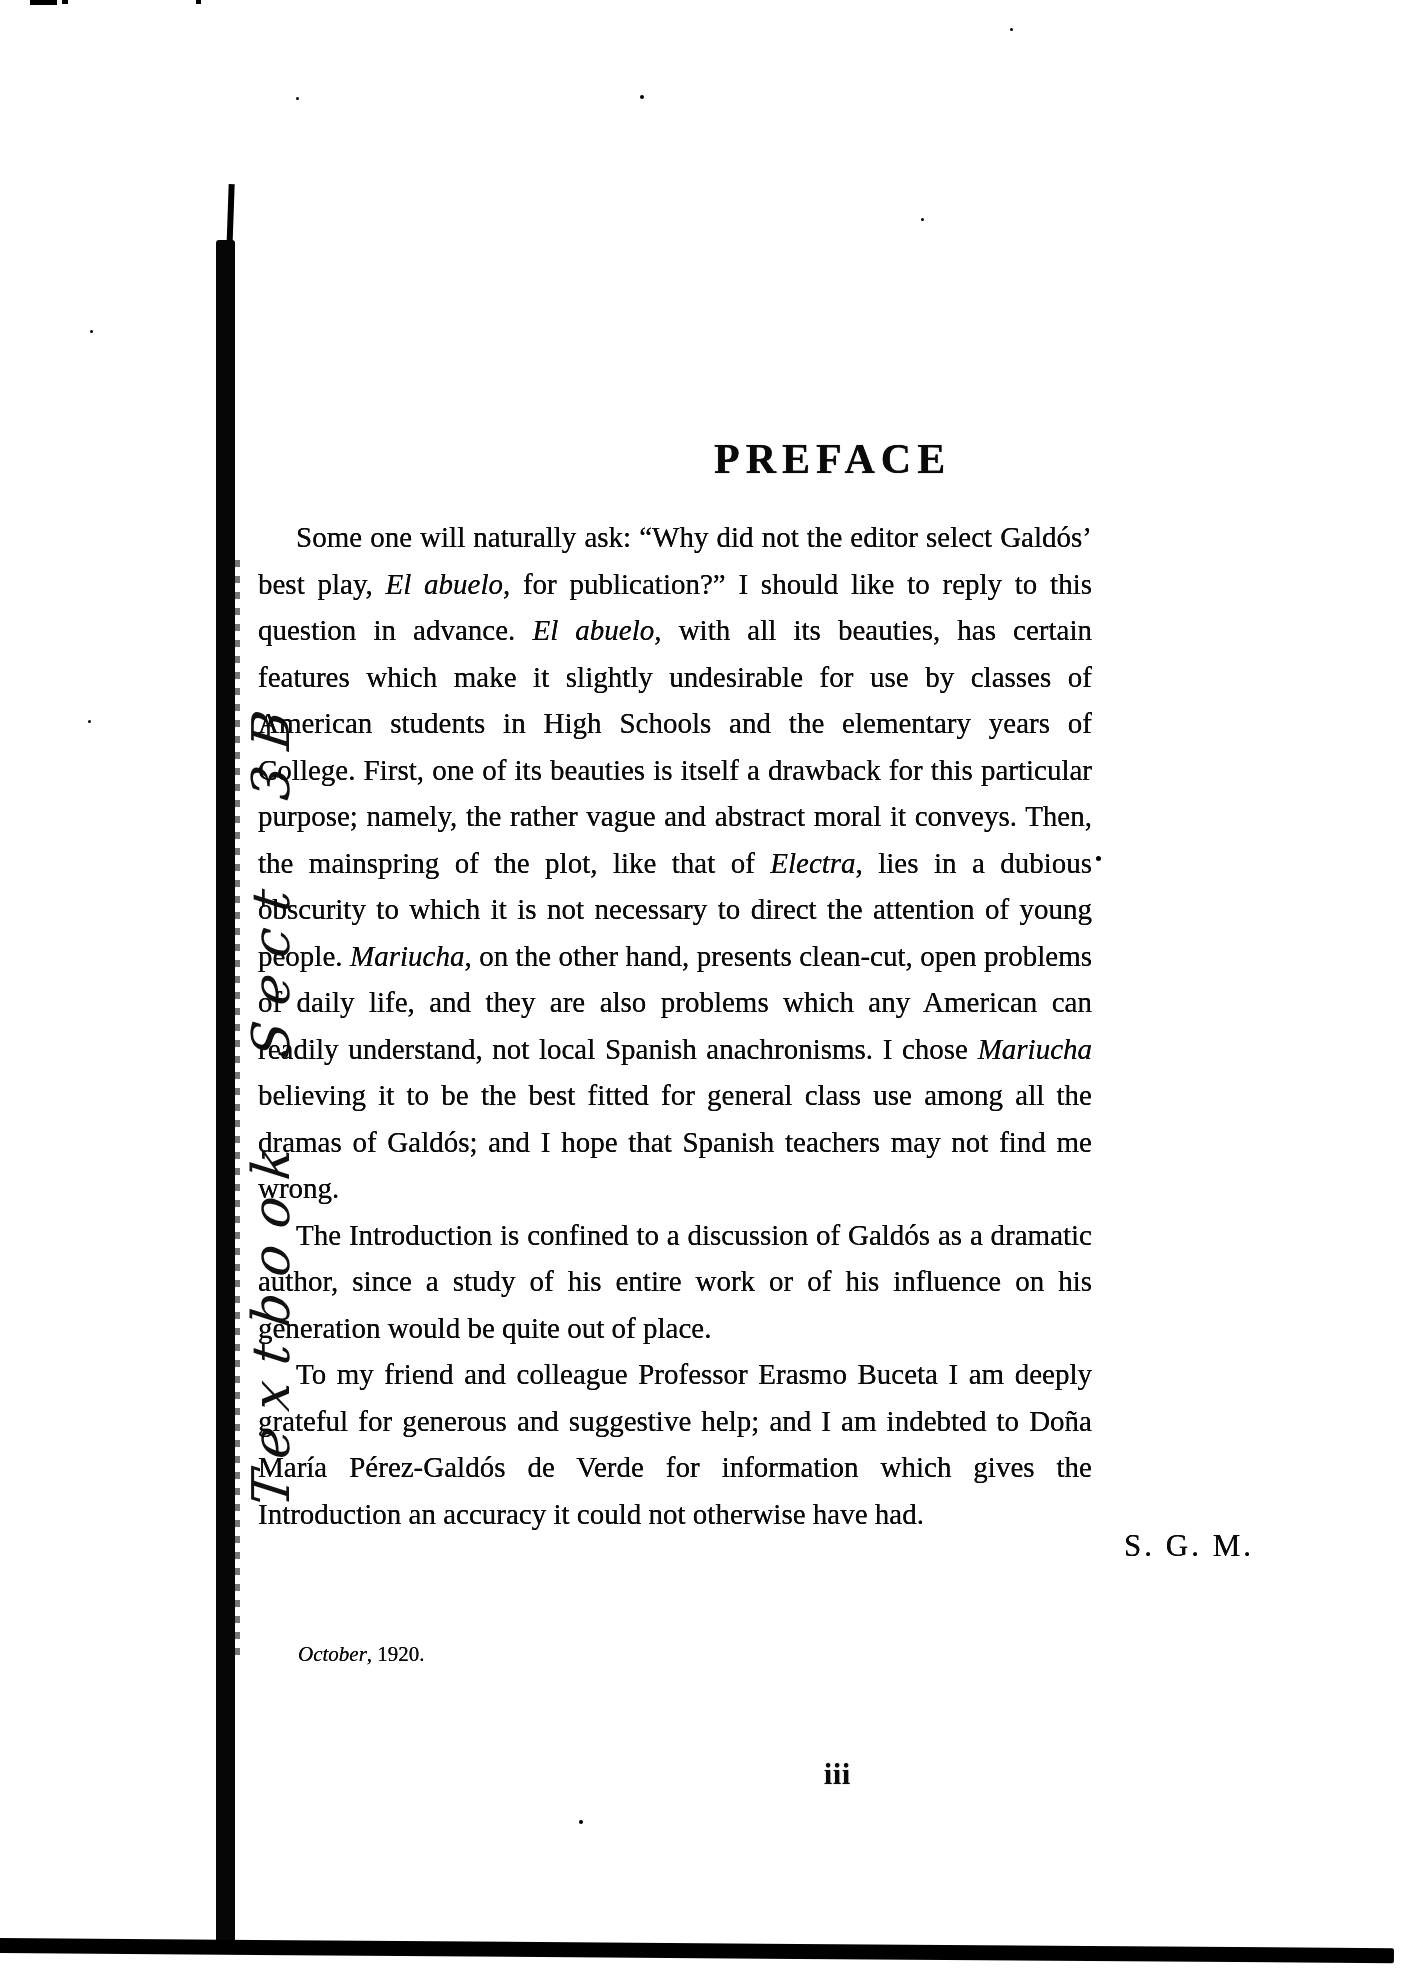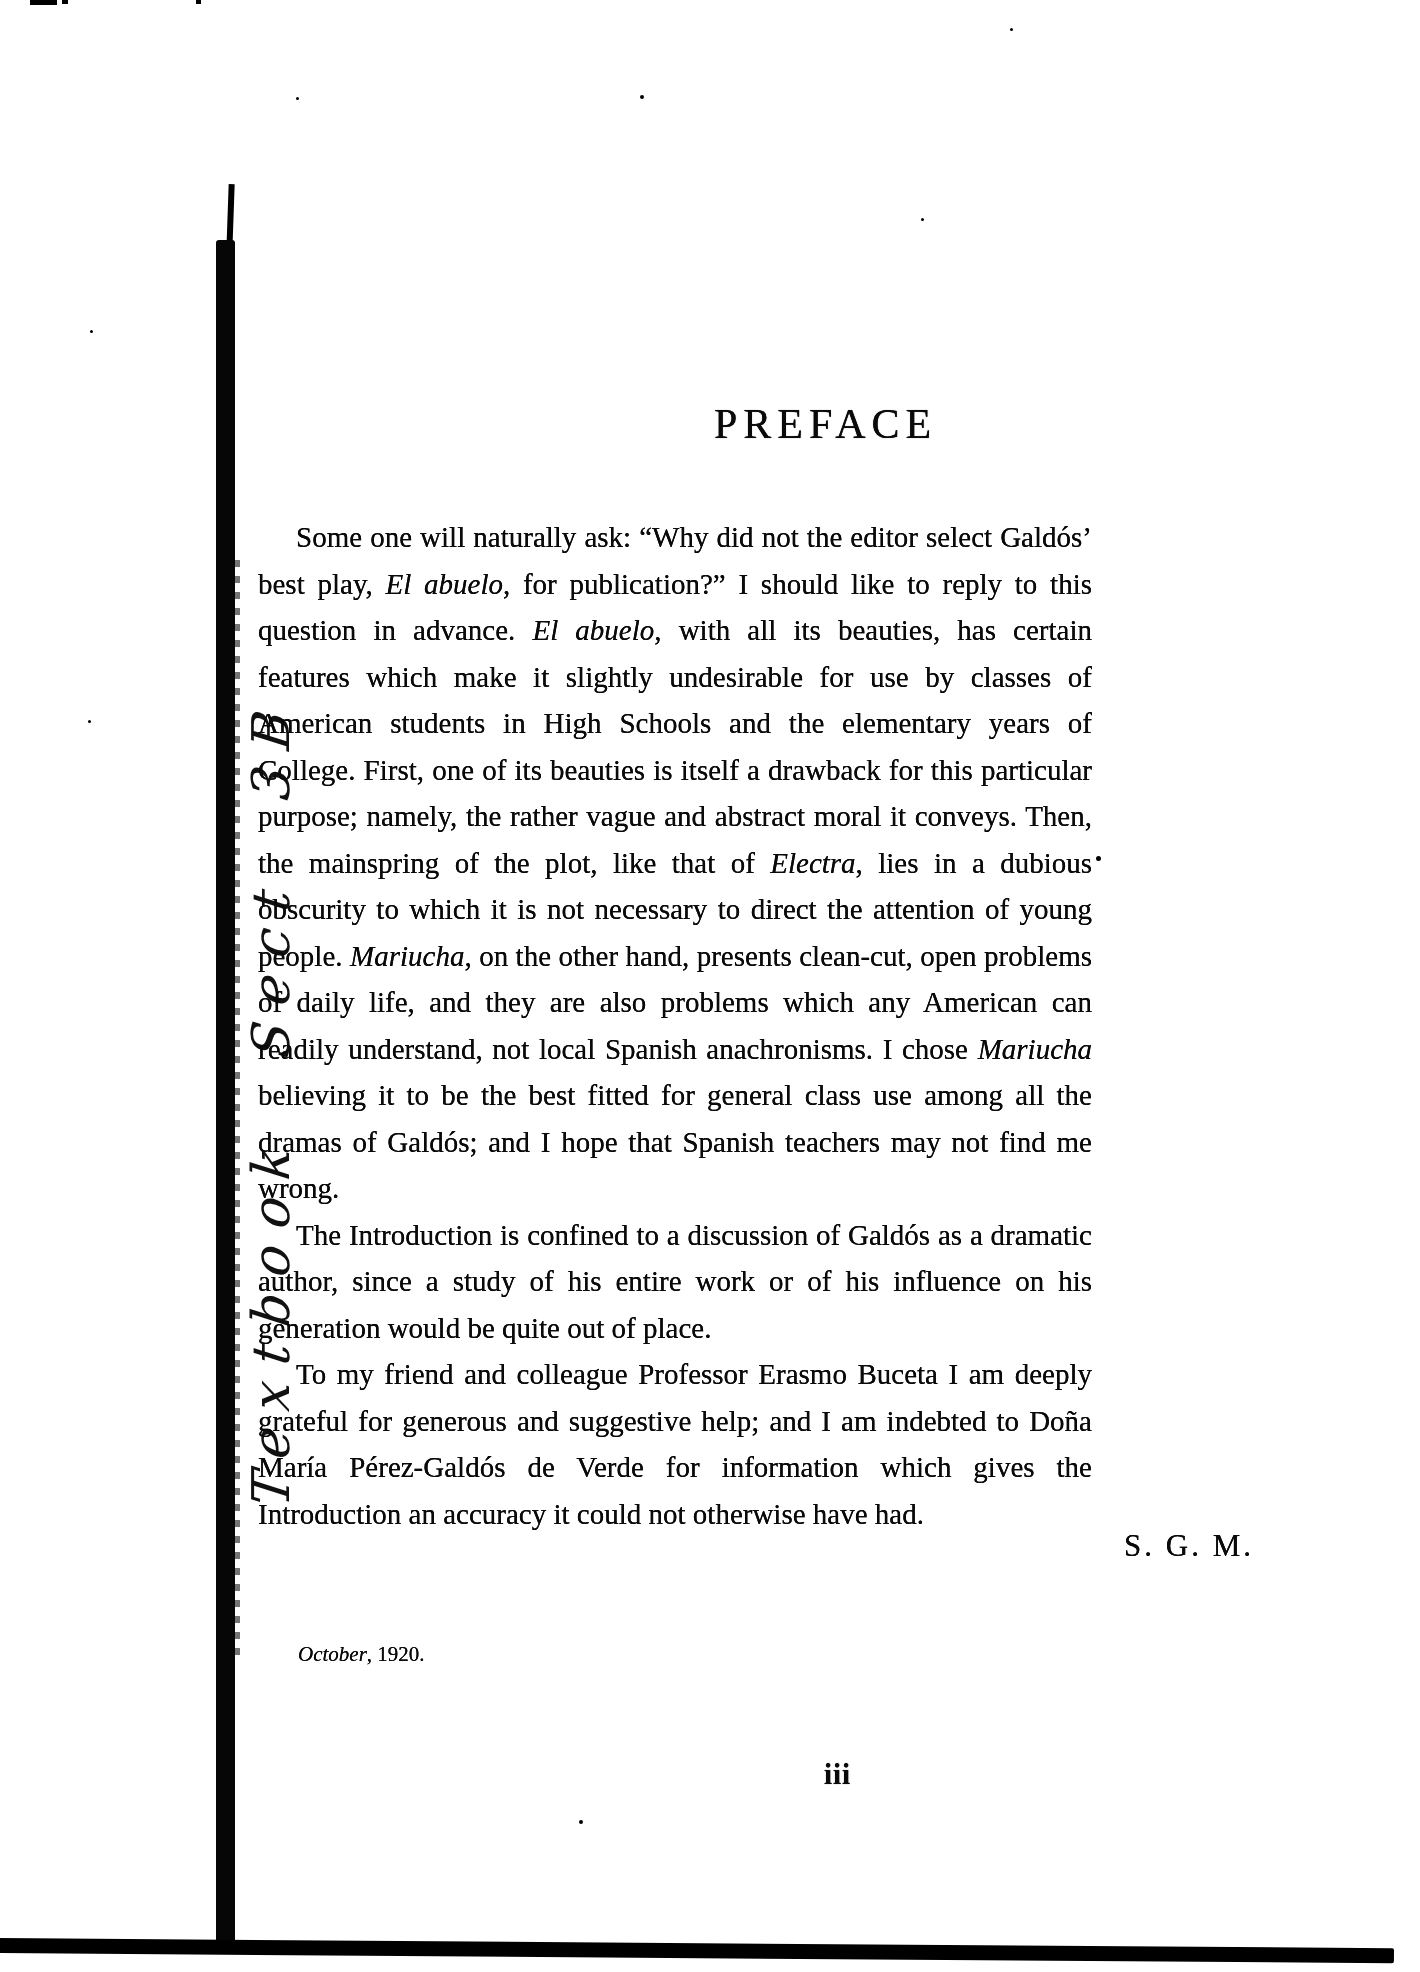--- a/index.html
+++ b/index.html
@@ -6,22 +6,22 @@
   .page{
     position:relative;
     width:1420px;height:1972px;
     background:#ffffff;
     overflow:hidden;
     font-family:"Liberation Serif", serif;
     color:#0a0a0a;
   }
   
   .page-title{
-    position:absolute;left:714px;top:373px;
-    font-size:42px;line-height:46px;font-weight:400;
+    position:absolute;left:714px;top:408px;
+    font-size:42px;line-height:46px;font-weight:700;
     letter-spacing:6px;
     text-shadow:0 0 0.7px #000;
     white-space:nowrap;
   }
   .text-block{
     position:absolute;left:258px;top:514px;width:834px;
   }
   .body-para{
     margin:0;
     text-align:justify;

